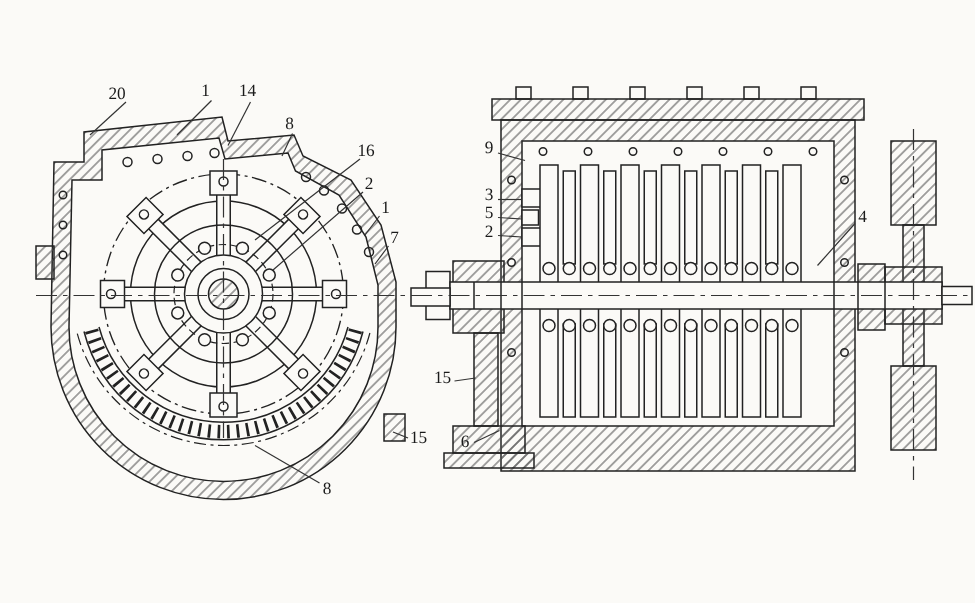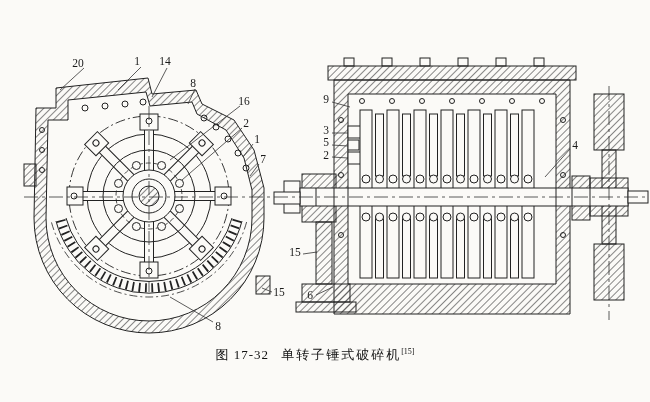--- a/index.html
+++ b/index.html
@@ -289,17 +289,14 @@
 <span class="plabel" style="left:218px;top:327px">8</span>
 <span class="plabel" style="left:279px;top:293px">15</span>
 <span class="plabel" style="left:326px;top:100px">9</span>
 <span class="plabel" style="left:326px;top:131px">3</span>
 <span class="plabel" style="left:326px;top:143px">5</span>
 <span class="plabel" style="left:326px;top:156px">2</span>
 <span class="plabel" style="left:575px;top:146px">4</span>
 <span class="plabel" style="left:295px;top:253px">15</span>
 <span class="plabel" style="left:310px;top:296px">6</span>
 
-<div class="caption">
-  <span>图 17-32</span><span class="t">单转子锤式破碎机</span><sup>[15]</sup>
+
 </div>
 
-</div>
-
 </body></html>

